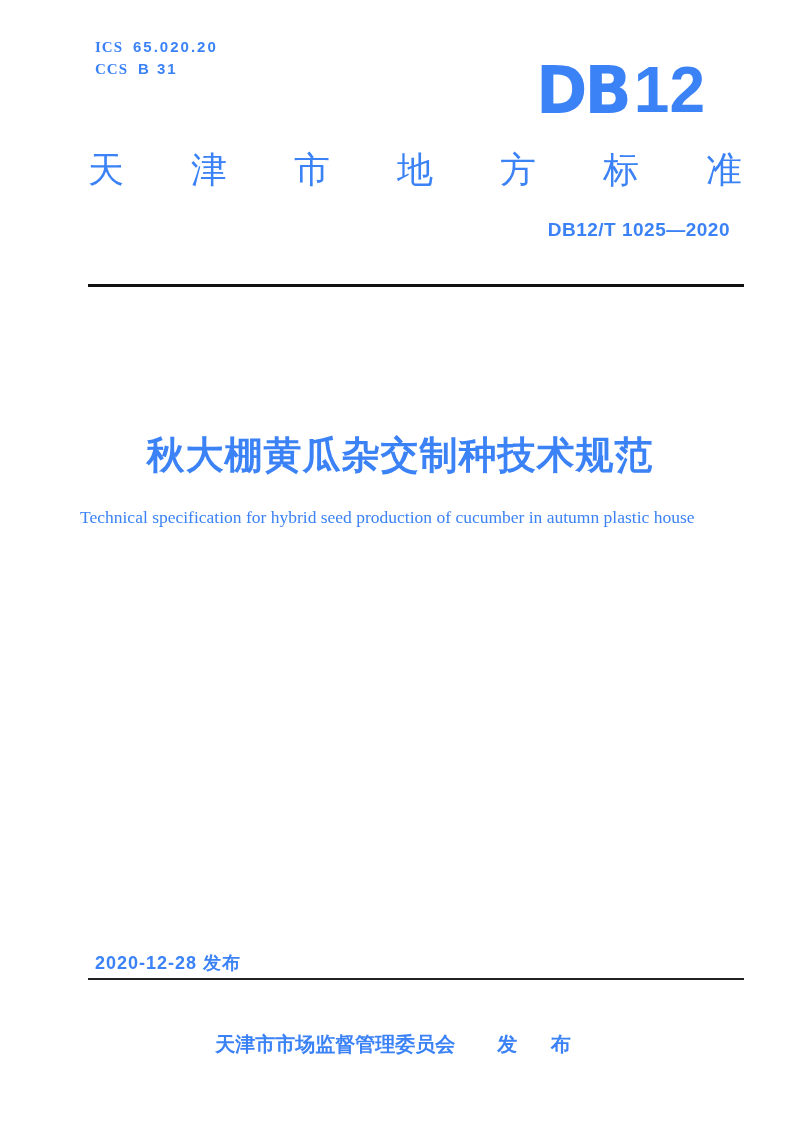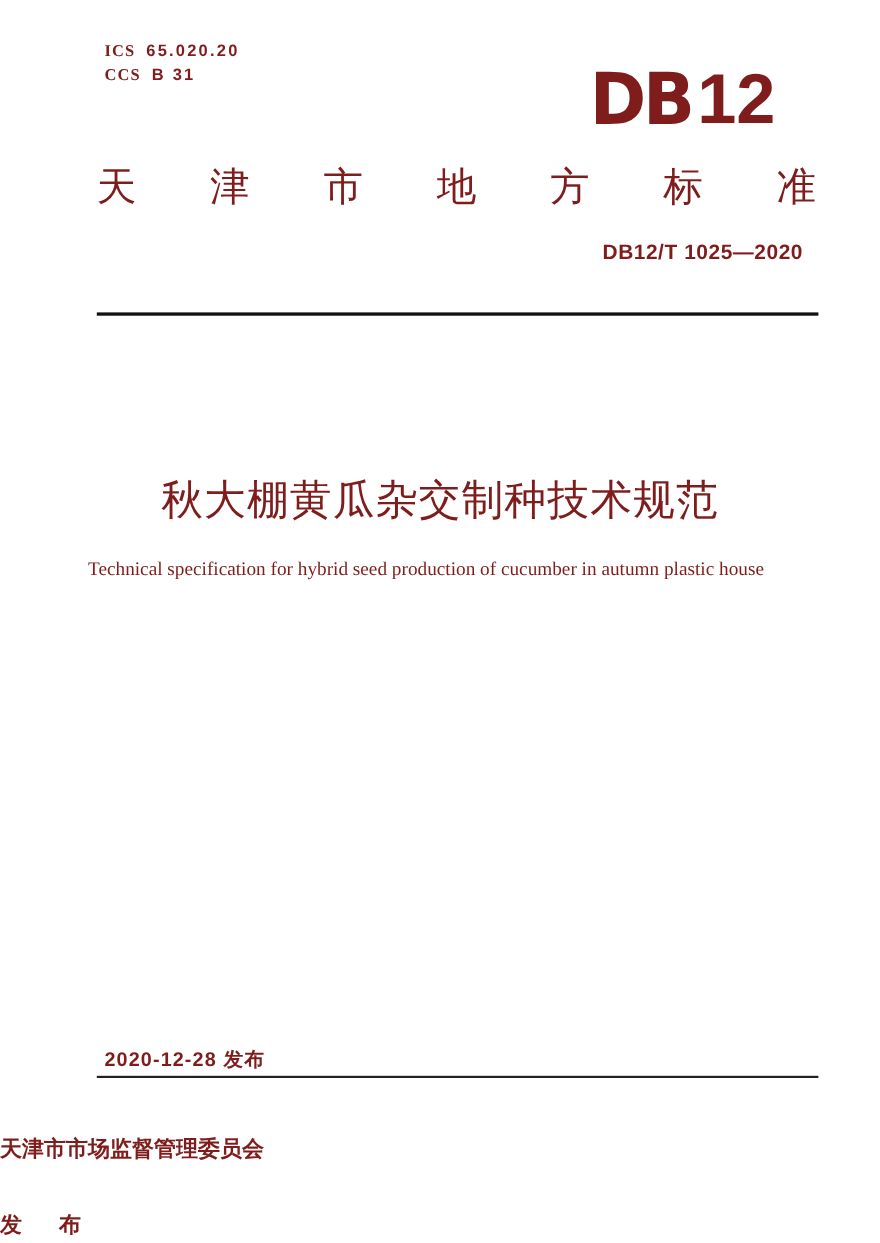--- a/index.html
+++ b/index.html
@@ -5,21 +5,21 @@
   html, body {
     margin: 0;
     padding: 0;
     background: #ffffff;
   }
   .page {
     position: relative;
     width: 800px;
     height: 1130px;
     background: #ffffff;
-    color: #7f1d1d;
+    color: #3b82f6;
     font-family: "Liberation Sans", "DejaVu Sans", sans-serif;
     overflow: hidden;
   }
 
   
   .codes {
     position: absolute;
     left: 95px;
     top: 36px;
     font-size: 15px;
@@ -98,21 +98,21 @@
   }
 
   
   .title {
     position: absolute;
     left: 0;
     right: 0;
     top: 432px;
     text-align: center;
     font-size: 38px;
-    font-weight: 400;
+    font-weight: 700;
     letter-spacing: 1px;
     line-height: 46px;
   }
 
   
   .subtitle {
     position: absolute;
     left: 80px;
     right: 80px;
     top: 504px;
@@ -146,26 +146,25 @@
   }
 
   
   .publisher {
     position: absolute;
     left: 0;
     right: 0;
     top: 1031px;
     display: flex;
     justify-content: center;
-    align-items: flex-start;
+    align-items: center;
     gap: 42px;
     font-size: 20px;
     font-weight: 700;
     white-space: nowrap;
-    flex-direction: column;
   }
   .publisher .release {
     letter-spacing: 14px;
   }
 </style>
 </head>
 <body>
 
 <div class="page">
 

